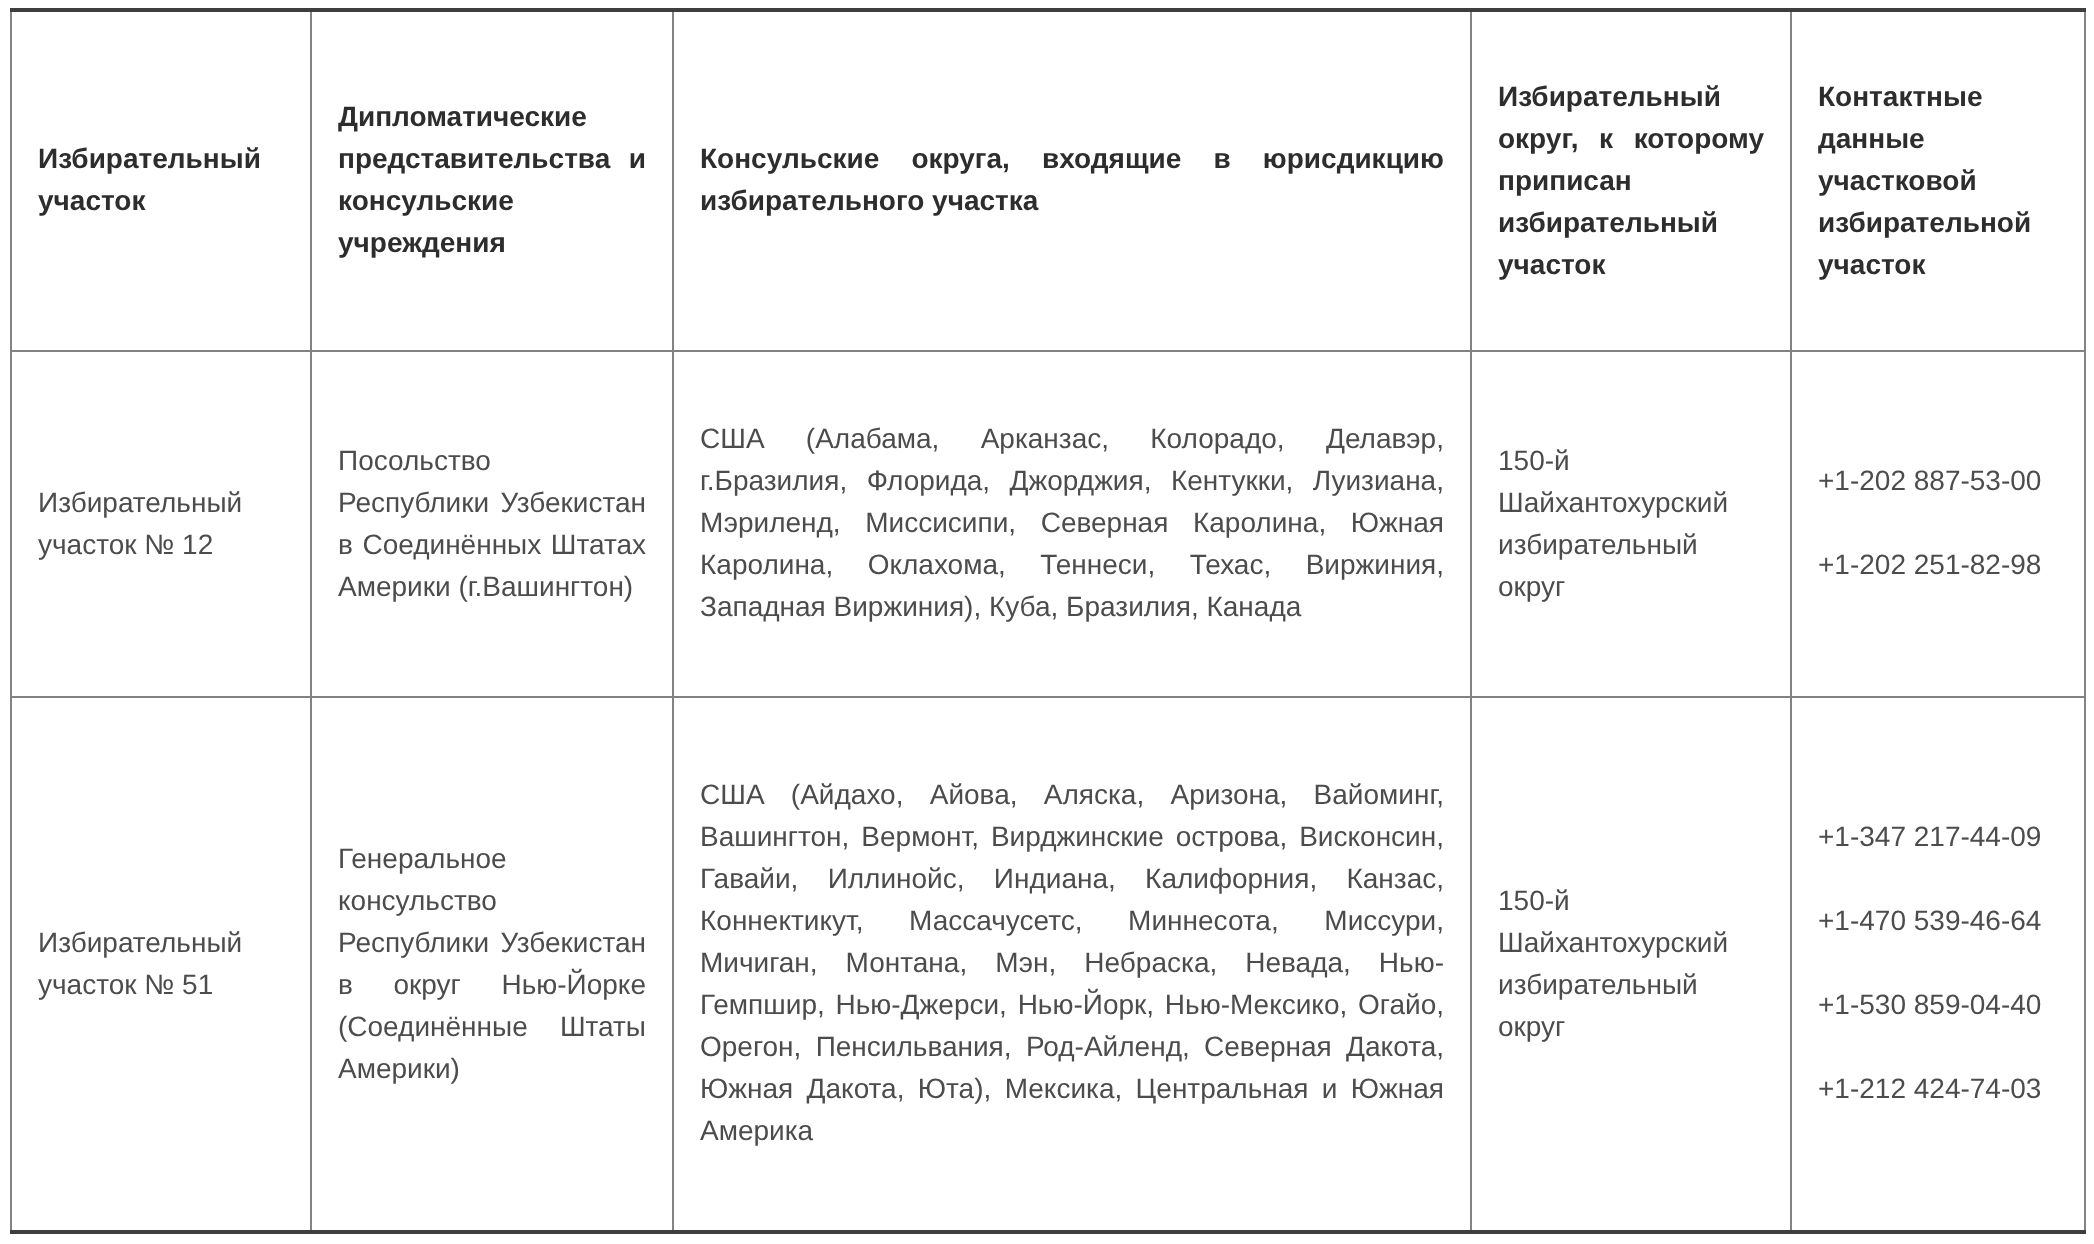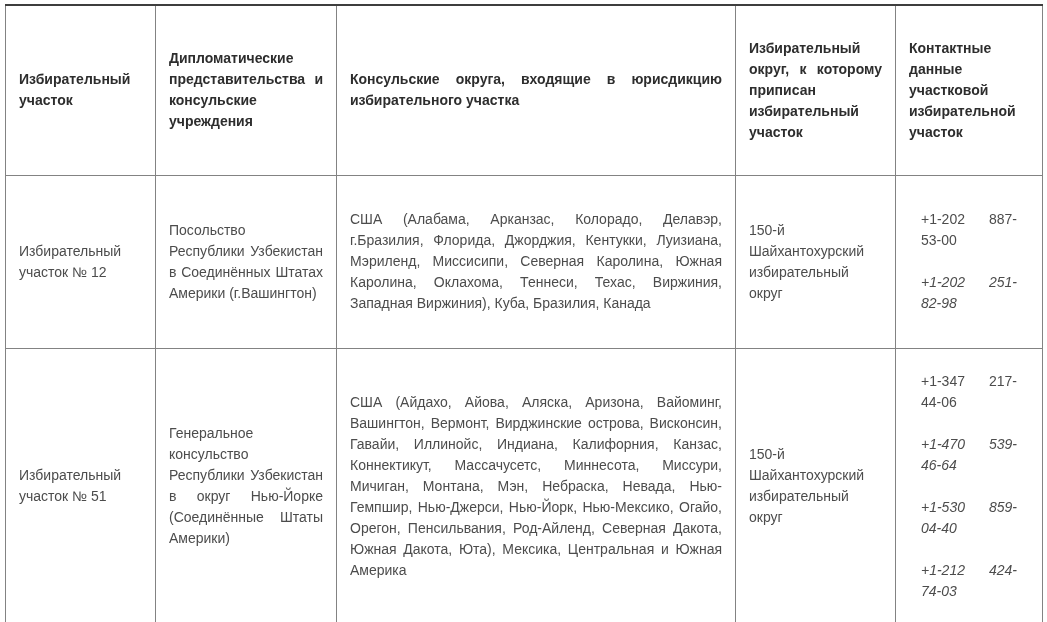--- a/index.html
+++ b/index.html
@@ -41,25 +41,24 @@
     color: #2d2d2d;
   }
   table.precincts td {
     font-weight: normal;
     color: #4c4c4c;
   }
   tr.r-head { height: 170px; }
   tr.r-one  { height: 173px; }
   tr.r-two  { height: 268px; }
   td.phones p {
-    margin: 12px;
+    margin: 0;
   }
   td.phones p + p {
     margin-top: 21px;
-    font-style: italic;
   }
 </style>
 </head>
 <body>
 
 <div class="page">
   <table class="precincts">
     <colgroup>
       <col style="width:150px">
       <col style="width:181px">
@@ -86,21 +85,21 @@
           <p>+1-202 887-53-00</p>
           <p>+1-202 251-82-98</p>
         </td>
       </tr>
       <tr class="r-two">
         <td>Избирательный участок № 51</td>
         <td>Генеральное консульство Республики Узбекистан в округ Нью-Йорке (Соединённые Штаты Америки)</td>
         <td>США (Айдахо, Айова, Аляска, Аризона, Вайоминг, Вашингтон, Вермонт, Вирджинские острова, Висконсин, Гавайи, Иллинойс, Индиана, Калифорния, Канзас, Коннектикут, Массачусетс, Миннесота, Миссури, Мичиган, Монтана, Мэн, Небраска, Невада, Нью-Гемпшир, Нью-Джерси, Нью-Йорк, Нью-Мексико, Огайо, Орегон, Пенсильвания, Род-Айленд, Северная Дакота, Южная Дакота, Юта), Мексика, Центральная и Южная Америка</td>
         <td>150-й Шайхантохурский избирательный округ</td>
         <td class="phones">
-          <p>+1-347 217-44-06</p>
+          <p>+1-347 217-44-09</p>
           <p>+1-470 539-46-64</p>
           <p>+1-530 859-04-40</p>
           <p>+1-212 424-74-03</p>
         </td>
       </tr>
     </tbody>
   </table>
 </div>
 
 </body></html>

